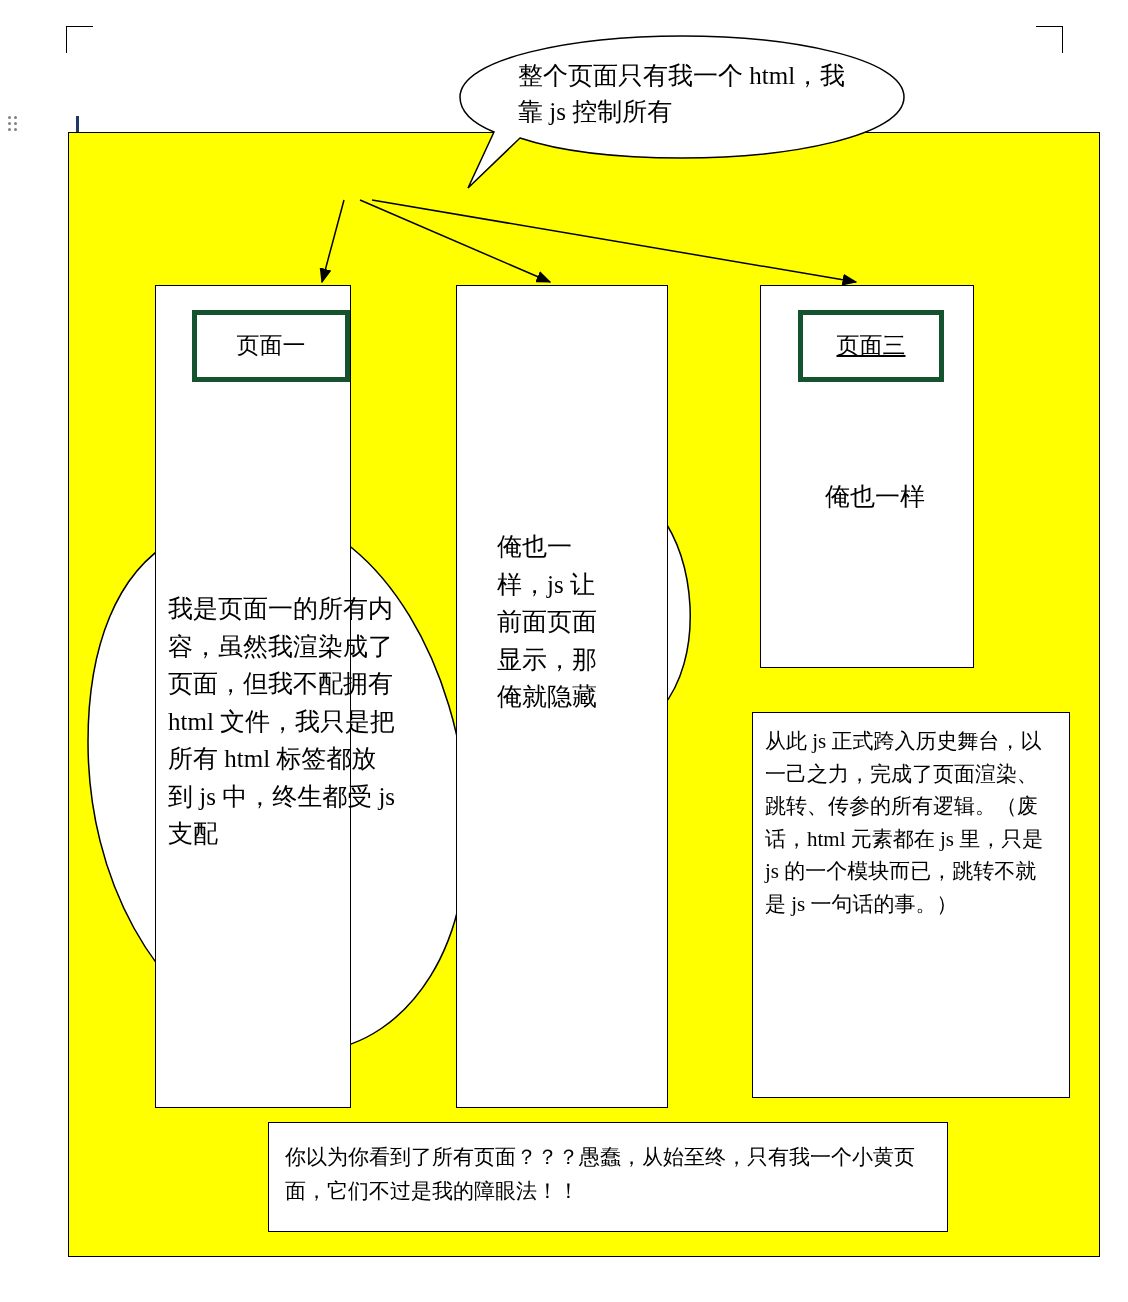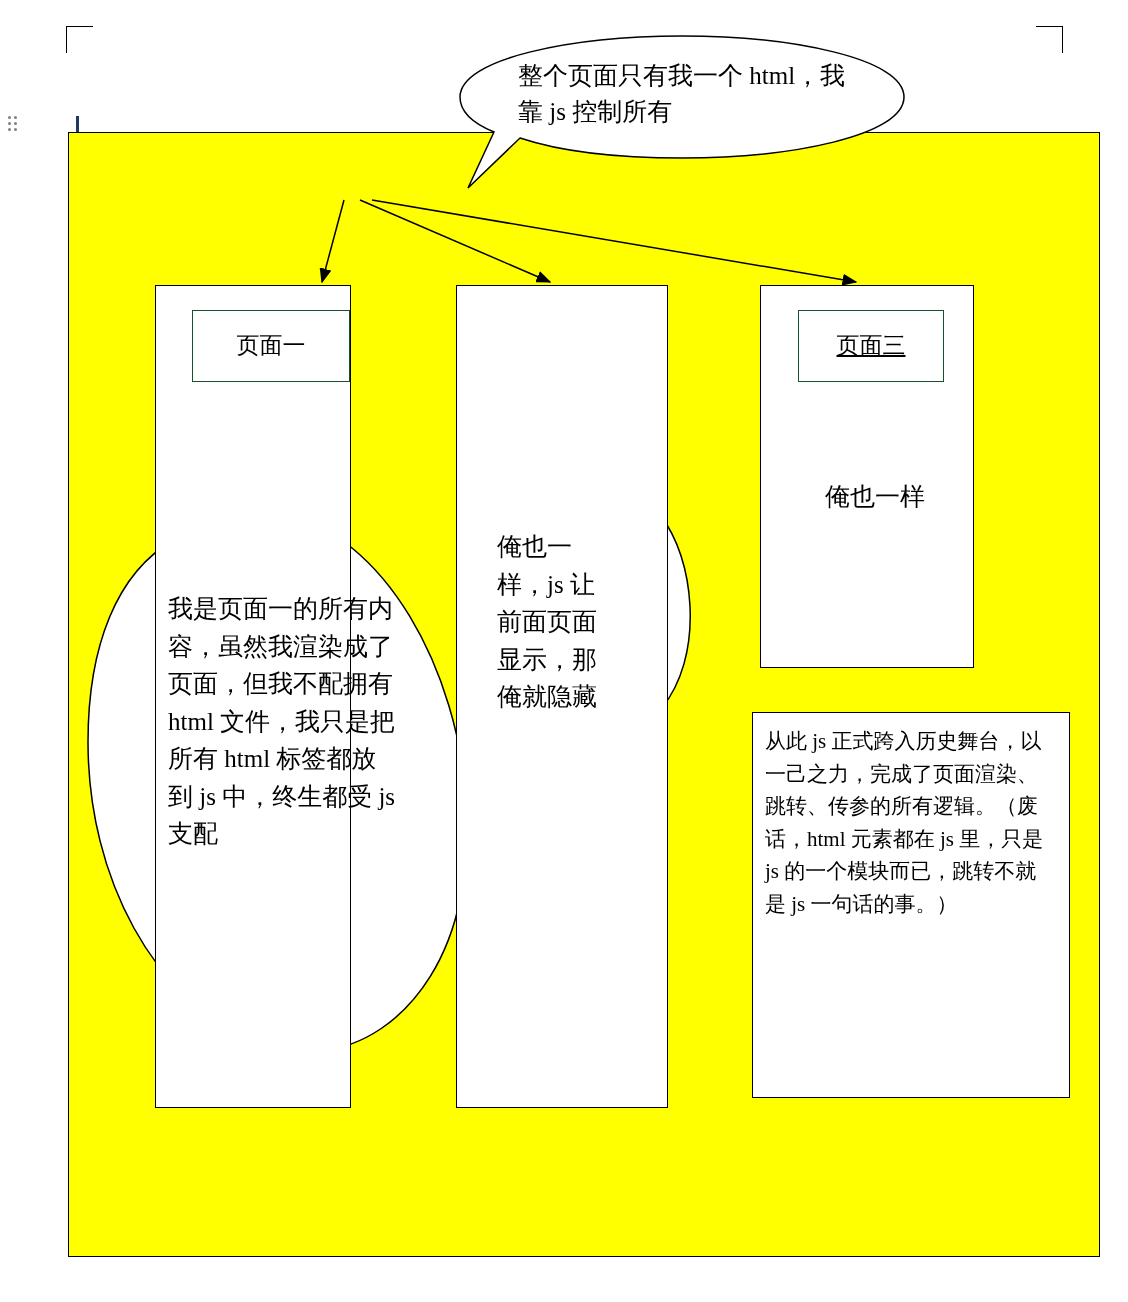--- a/index.html
+++ b/index.html
@@ -120,21 +120,21 @@
   
   .page-col {
     border: 1px solid #000000;
     background: #ffffff;
   }
   #page-col-1 { left: 155px; top: 285px; width: 196px; height: 823px; }
   #page-col-2 { left: 456px; top: 285px; width: 212px; height: 823px; }
   #page-col-3 { left: 760px; top: 285px; width: 214px; height: 383px; }
 
   .page-title-box {
-    border: 1px solid #14532d;
+    border: 5px solid #14532d;
     background: #ffffff;
     font-size: 23px;
     color: #000000;
   }
   #page-title-1 { left: 192px; top: 310px; width: 158px; height: 72px; }
   #page-title-2 { left: 492px; top: 310px; width: 146px; height: 72px; }
   #page-title-3 { left: 798px; top: 310px; width: 146px; height: 72px; text-decoration: underline; }
 
   
   .ellipse-callout-text {
@@ -271,14 +271,17 @@
   <div class="shape page-title-box label-center" id="page-title-3">页面三</div>
 
   <div class="ellipse-callout-text" id="ellipse-1-text">我是页面一的所有内容，虽然我渲染成了页面，但我不配拥有 html 文件，我只是把所有 html 标签都放到 js 中，终生都受 js 支配</div>
   <div class="ellipse-callout-text" id="ellipse-2-text">俺也一样，js 让前面页面显示，那俺就隐藏</div>
   <div class="ellipse-callout-text" id="ellipse-3-text">俺也一样</div>
 
   <div class="shape" id="right-note">
     <div class="note-text">从此 js 正式跨入历史舞台，以一己之力，完成了页面渲染、跳转、传参的所有逻辑。（废话，html 元素都在 js 里，只是 js 的一个模块而已，跳转不就是 js 一句话的事。）</div>
   </div>
 
+  <div class="shape" id="bottom-note">
+    <div class="note-text">你以为你看到了所有页面？？？愚蠢，从始至终，只有我一个小黄页面，它们不过是我的障眼法！！</div>
+  </div>
 
 </div>
 
 </body></html>

